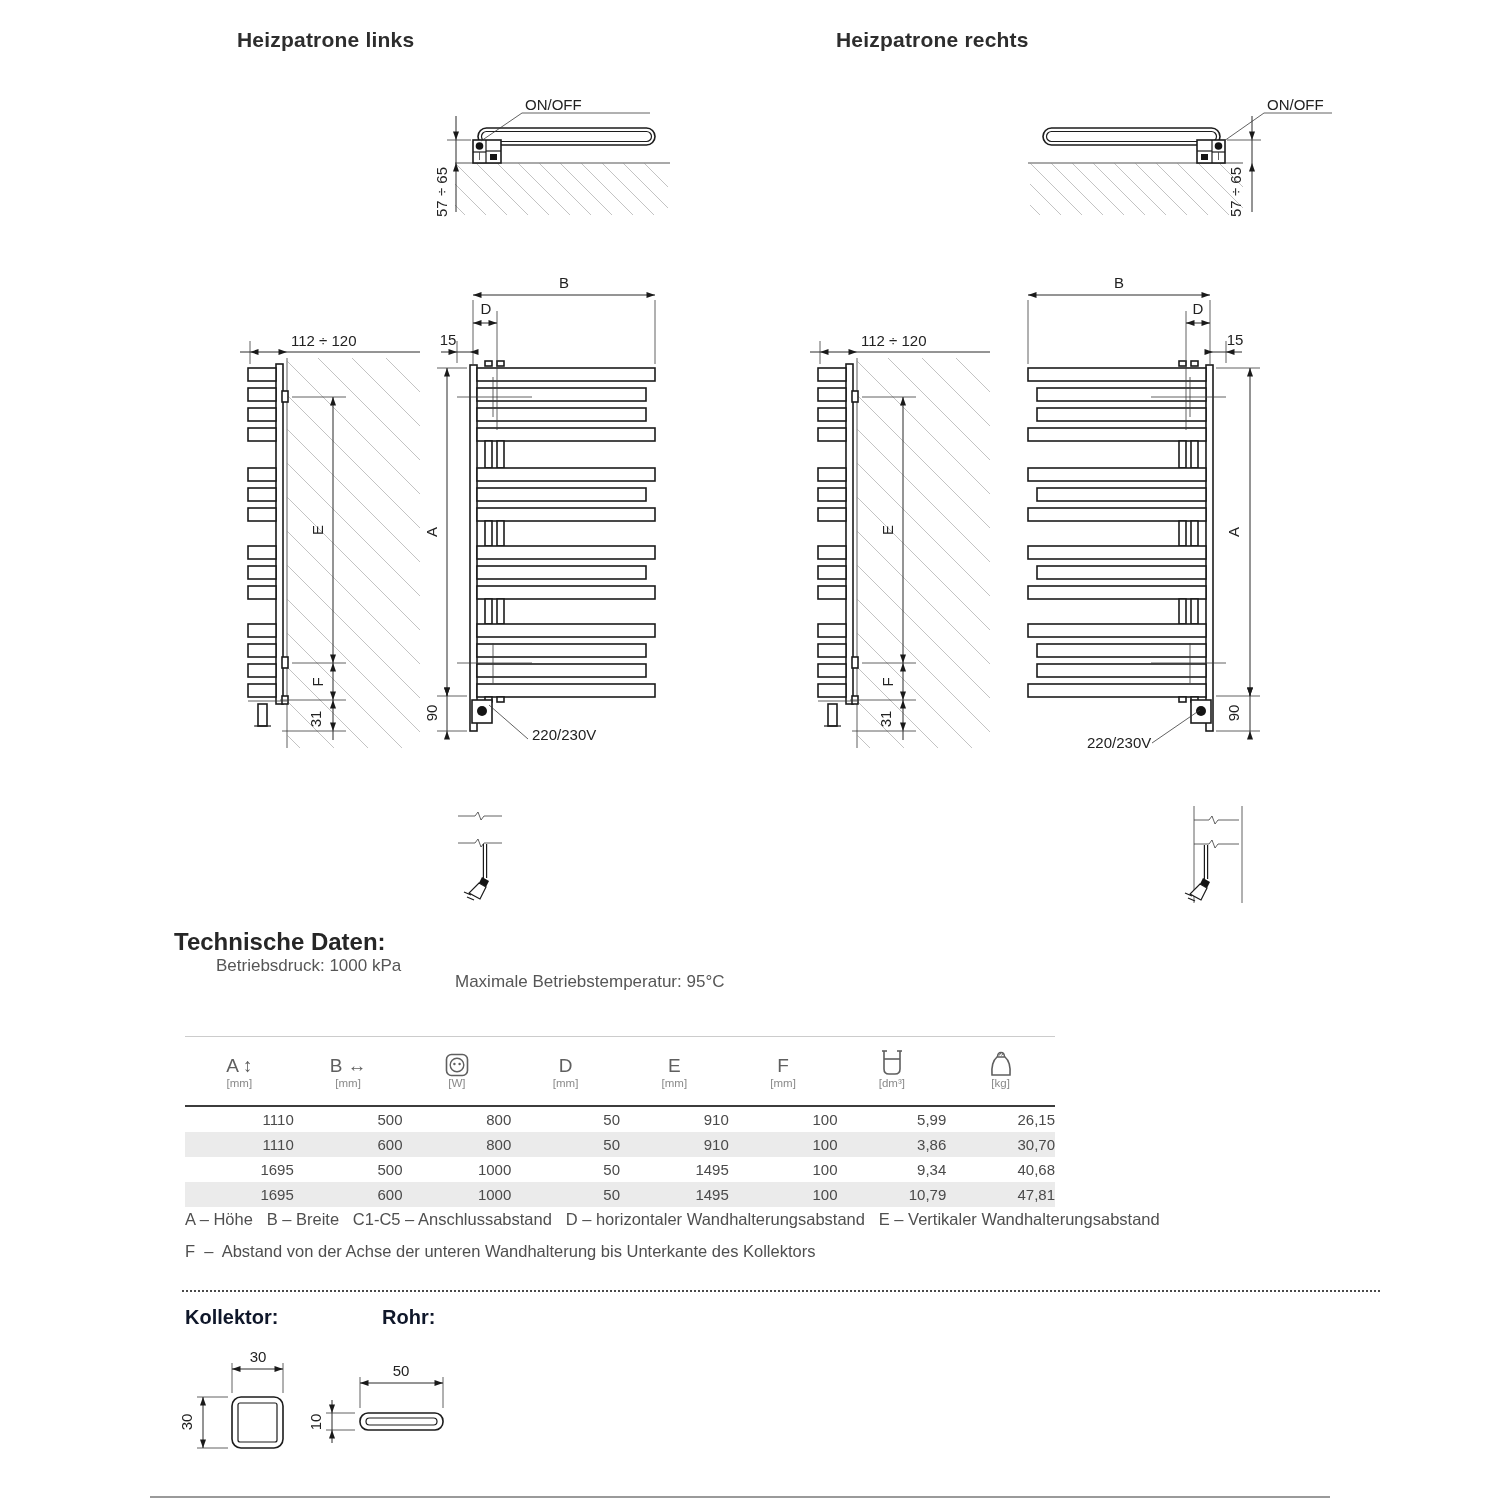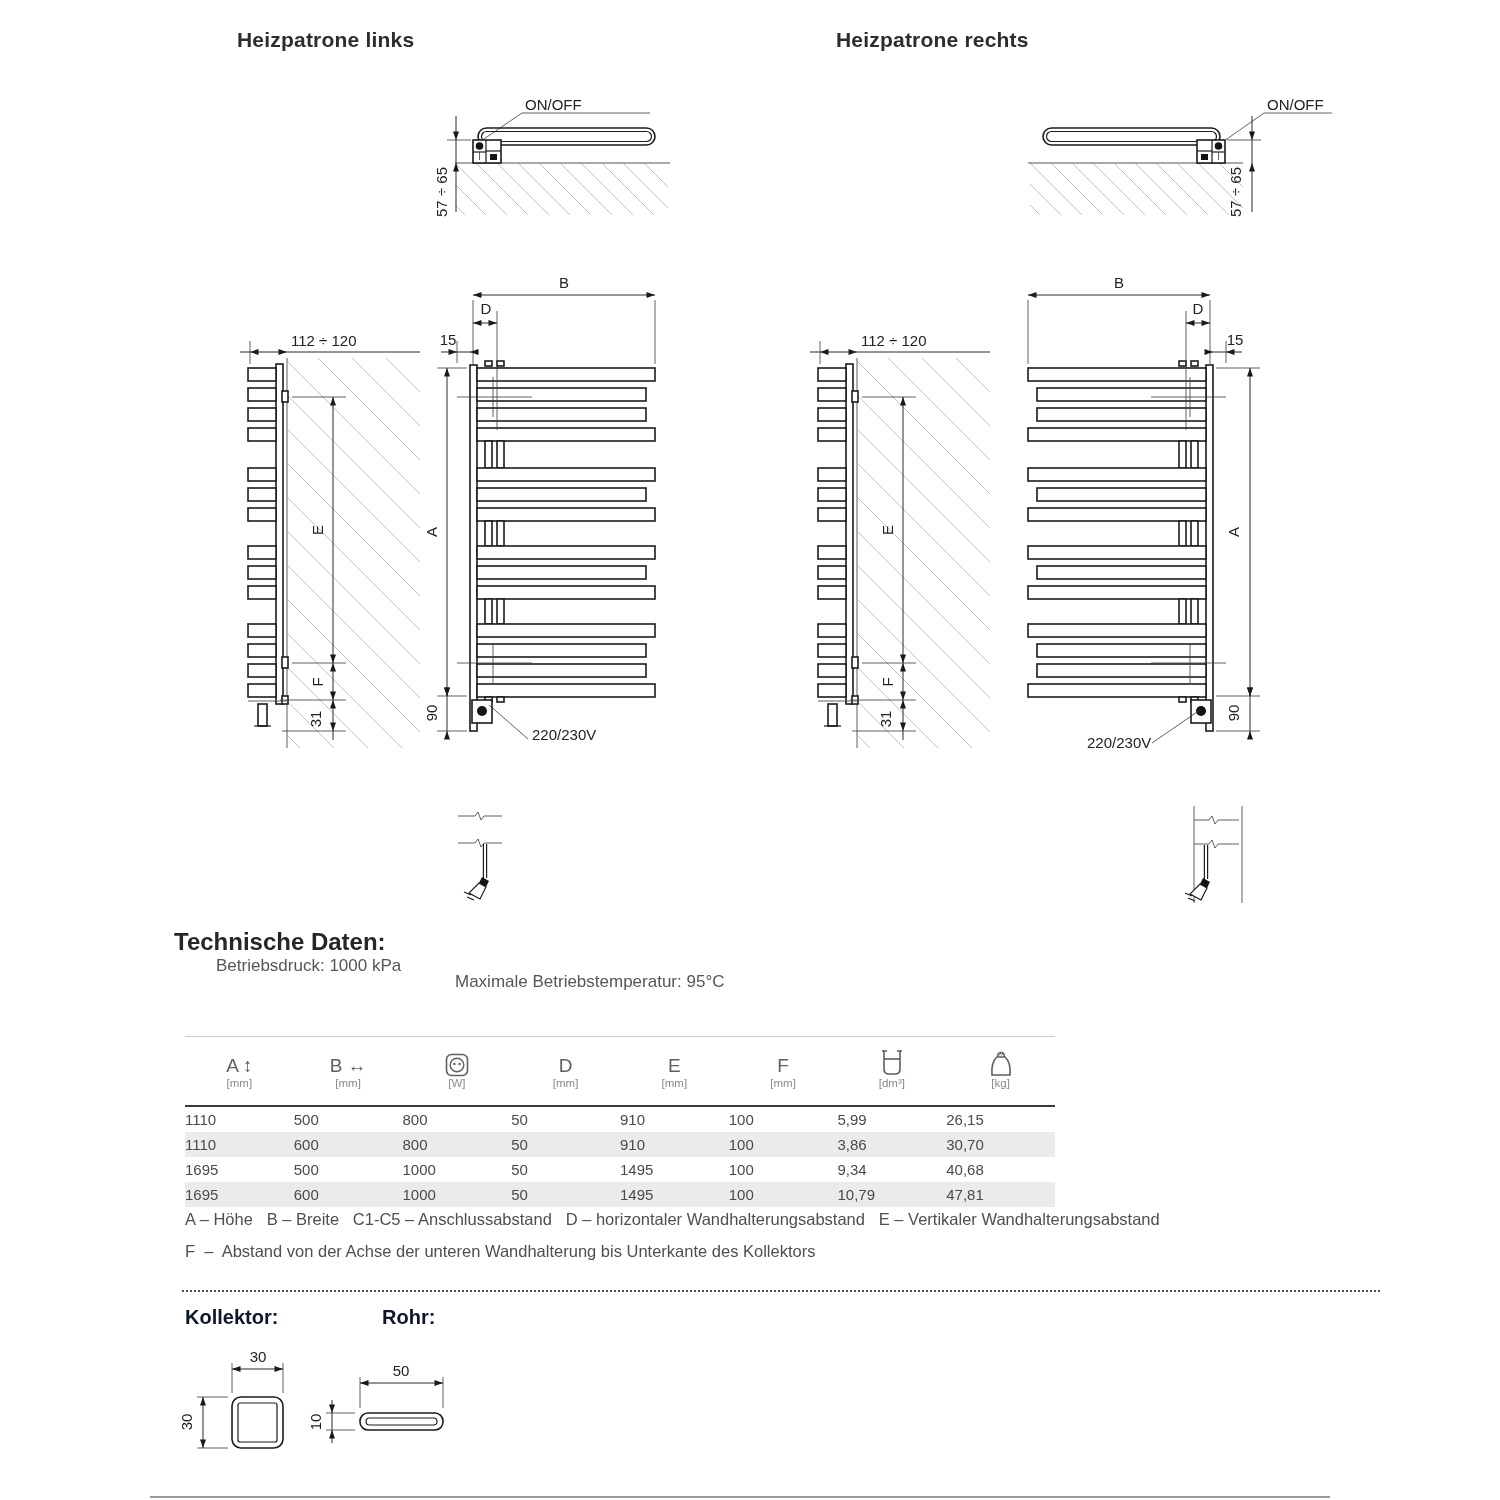--- a/index.html
+++ b/index.html
@@ -19,21 +19,21 @@
   .dim{stroke:#2a2a2a;stroke-width:1;fill:none;}
   .hatch{stroke:#c3c3c3;stroke-width:1;fill:none;}
   .wallln{stroke:#8d8d8d;stroke-width:1.4;fill:none;}
   .arr{fill:#1a1a1a;stroke:none;}
   .fillb{fill:#141414;stroke:none;}
   text.dlab{font-family:"Liberation Sans",sans-serif;font-size:15px;fill:#222;}
   
   .tech-table{position:absolute;left:185px;top:1036px;width:870px;border-collapse:collapse;table-layout:fixed;}
   .tech-table thead tr.iconrow th{border-top:1px solid #ccc;height:40px;vertical-align:bottom;font-weight:400;font-size:19px;color:#5f5f5f;padding:0;}
   .tech-table thead tr.unitrow th{height:22px;vertical-align:top;font-weight:400;font-size:11.5px;color:#8a8a8a;border-bottom:2px solid #3c3c3c;padding:0 0 6px 0;margin-top:8px;}
-  .tech-table tbody td{height:25px;text-align:left;font-size:15px;color:#4a4a4a;padding:0;}
+  .tech-table tbody td{height:25px;text-align:right;font-size:15px;color:#4a4a4a;padding:0;}
   .tech-table tbody tr:nth-child(even){background:#ebebeb;}
   .hicon{display:inline-block;vertical-align:bottom;}
   .dotted-sep{border-top:2px dotted #4a4a4a;height:0;}
   .bottom-rule{border-top:2px solid #9a9a9a;height:0;}
 </style>
 </head>
 <body>
 
 <div class="abs diagram-title" style="left:237px;top:28px;">Heizpatrone links</div>
 <div class="abs diagram-title" style="left:836px;top:28px;">Heizpatrone rechts</div>

